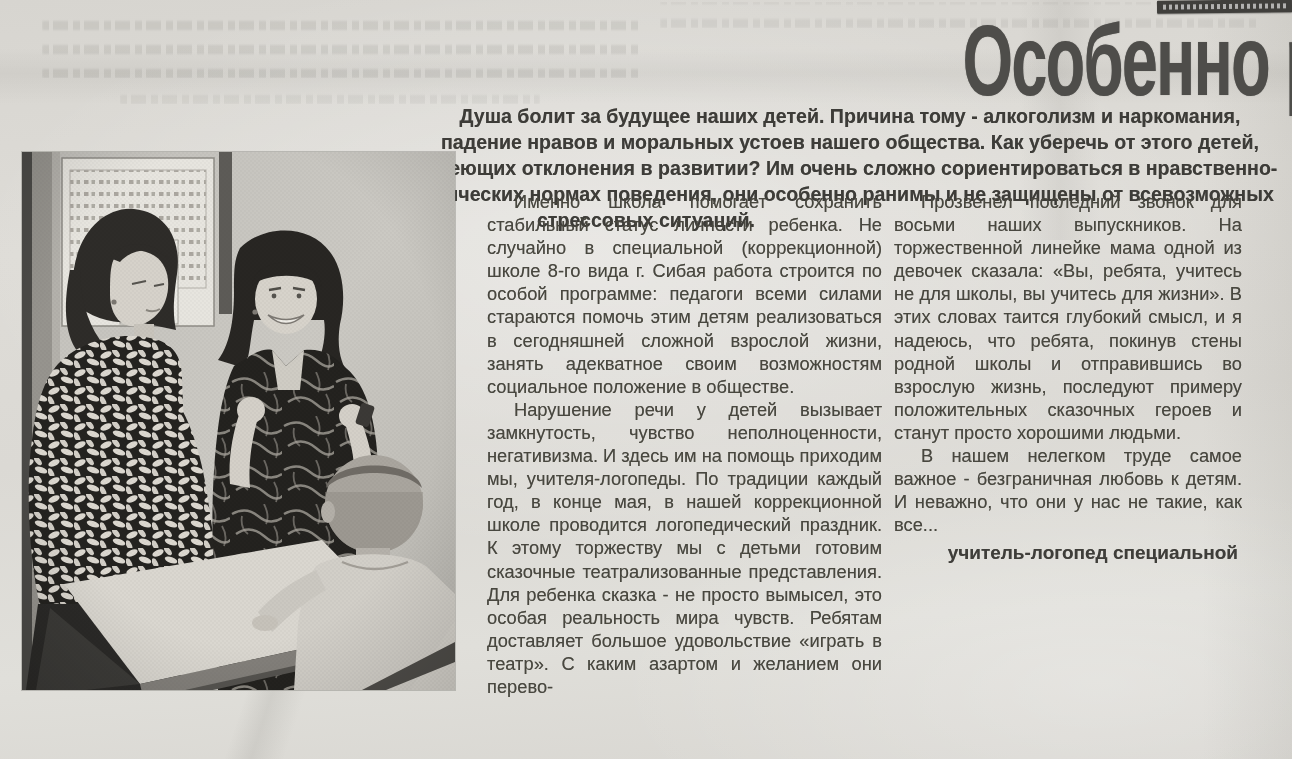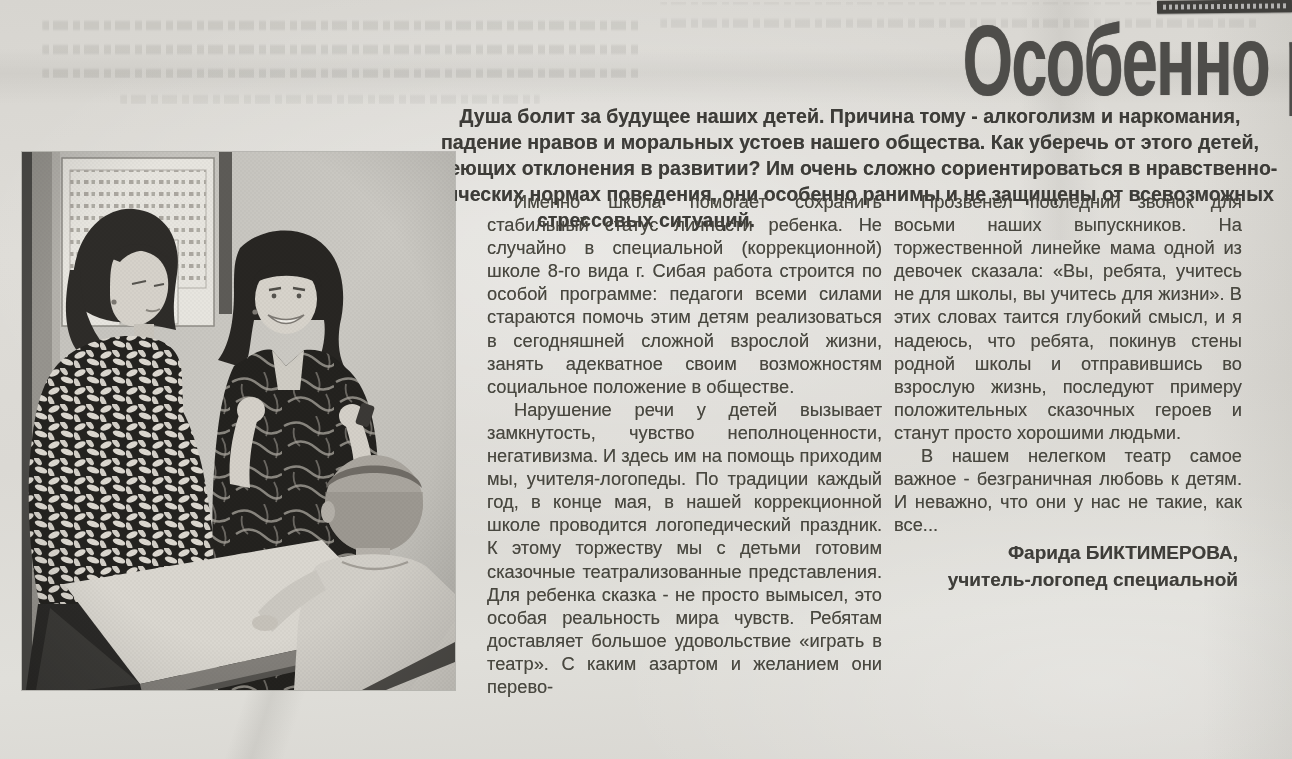--- a/index.html
+++ b/index.html
@@ -207,21 +207,20 @@
     </svg>
   </div>
 
   <div class="col col-1">
     <p>Именно школа помогает сохранить стабильный статус личности ребенка. Не случайно в специальной (коррекционной) школе 8-го вида г. Сибая работа строится по особой программе: педагоги всеми силами стараются помочь этим детям реализоваться в сегодняшней сложной взрослой жизни, занять адекватное своим возможностям социальное положение в обществе.</p>
     <p>Нарушение речи у детей вызывает замкнутость, чувство неполноценности, негативизма. И здесь им на помощь приходим мы, учителя-логопеды. По традиции каждый год, в конце мая, в нашей коррекционной школе проводится логопедический праздник. К этому торжеству мы с детьми готовим сказочные театрализованные представления. Для ребенка сказка - не просто вымысел, это особая реальность мира чувств. Ребятам доставляет большое удовольствие «играть в театр». С каким азартом и желанием они перево-</p>
   </div>
 
   <div class="col col-2">
     <p>Прозвенел последний звонок для восьми наших выпускников. На торжественной линейке мама одной из девочек сказала: «Вы, ребята, учитесь не для школы, вы учитесь для жизни». В этих словах таится глубокий смысл, и я надеюсь, что ребята, покинув стены родной школы и отправившись во взрослую жизнь, последуют примеру положительных сказочных героев и станут просто хорошими людьми.</p>
-    <p>В нашем нелегком театр самое важное - безграничная любовь к детям. И неважно, что они у нас не такие, как все...</p>
+    <p>В нашем нелегком труде самое важное - безграничная любовь к детям. И неважно, что они у нас не такие, как все...</p>
     <div class="signature">
-      <div>Фарида БИКТИМЕРОВА,</div>
       <div>учитель-логопед специальной</div>
 
     </div>
   </div>
 
 </div>
 
 </body></html>

